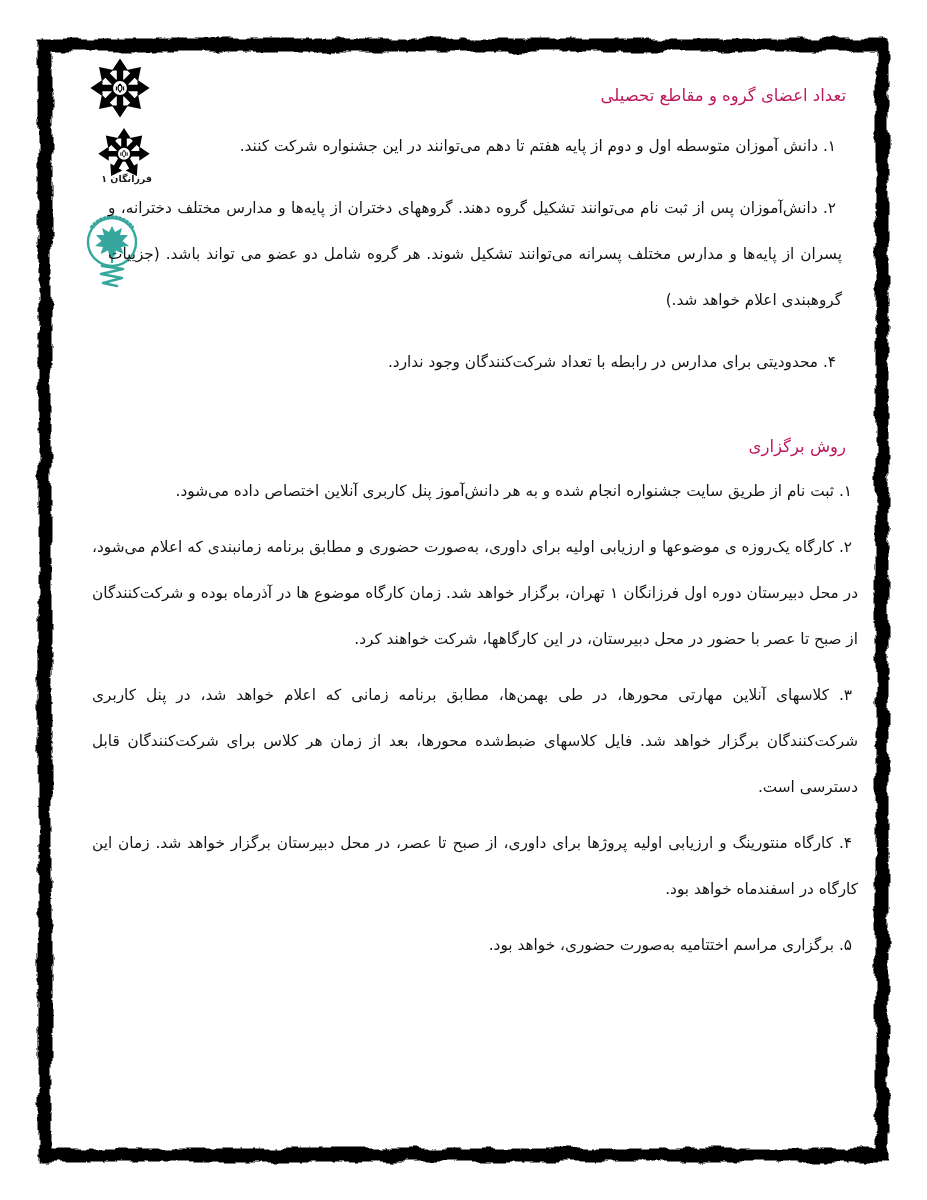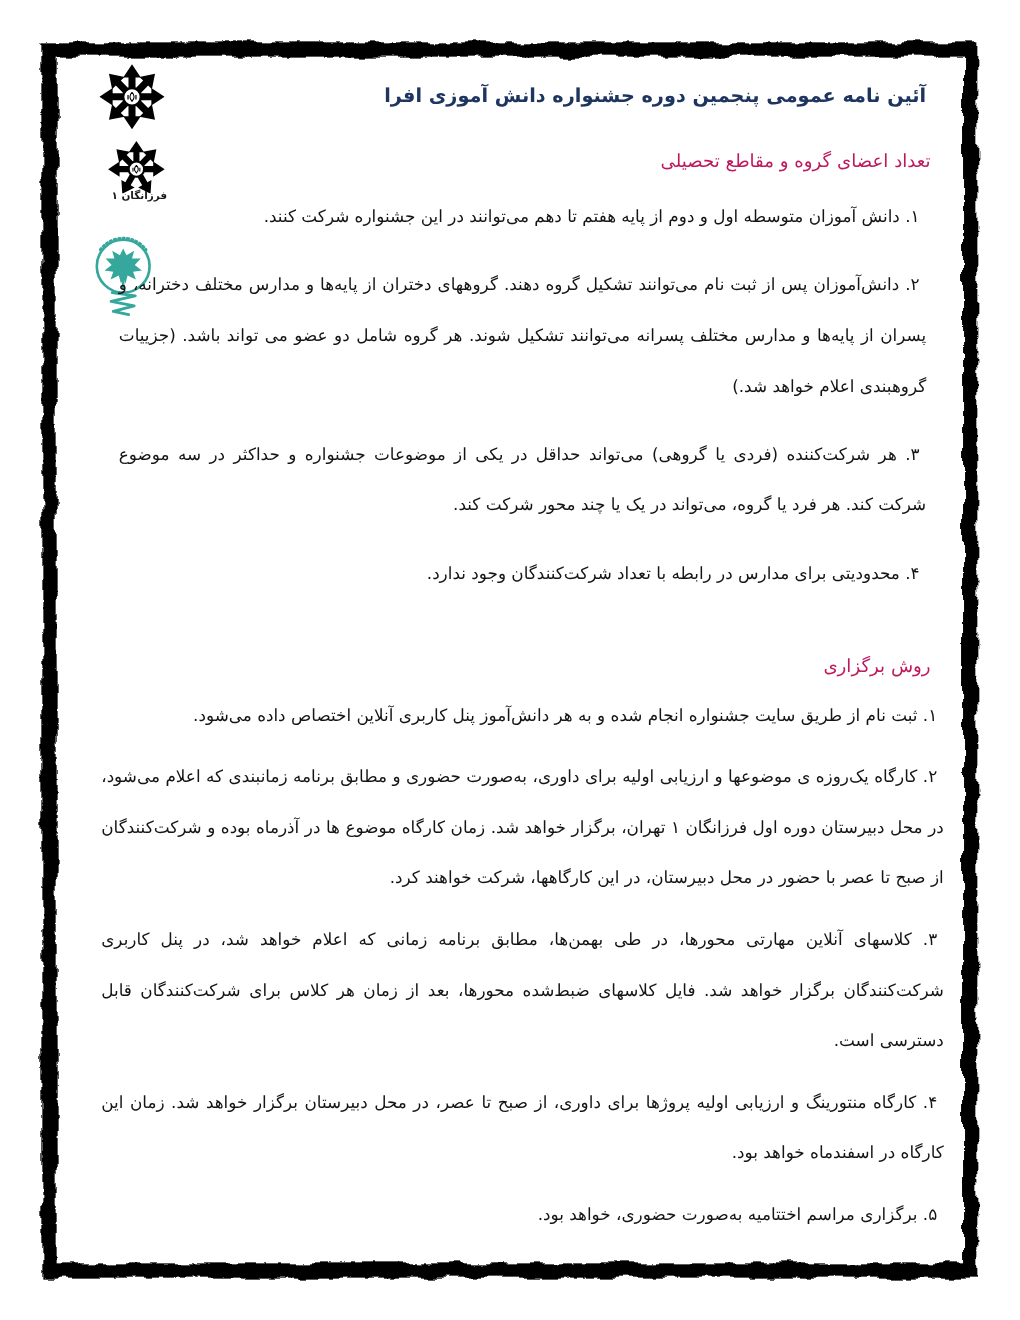--- a/index.html
+++ b/index.html
@@ -95,27 +95,25 @@
 
         <path d="M40 26 L43 32 L50 28 L48 35 L56 35 L50.5 41 L57 46 L49 47 L51.5 54 L44 50.5 L42 58 L40 52.5 L38 58 L36 50.5 L28.5 54 L31 47 L23 46 L29.5 41 L24 35 L32 35 L30 28 L37 32 Z" fill="#35a79c"></path>
         <path d="M40 52 L40 63" stroke="#35a79c" stroke-width="2.2"></path>
 
         <path d="M30 66 L51 69 L29 74 L50 78 L31 83 L45 86" fill="none" stroke="#35a79c" stroke-width="2.6" stroke-linecap="round" stroke-linejoin="round"></path>
       </svg>
     </div>
   </div>
 
   <div class="content">
-    <h1 class="doc-title">آئین نامه عمومی پنجمین دوره جشنواره دانش آموزی افرا</h1>
 
     <h2 class="section-heading">تعداد اعضای گروه و مقاطع تحصیلی</h2>
     <div class="sec1">
       <p class="item">۱.  دانش آموزان متوسطه اول و دوم از پایه هفتم تا دهم می‌توانند در این جشنواره شرکت کنند.</p>
       <p class="item">۲. دانش‌آموزان پس از ثبت نام می‌توانند تشکیل گروه دهند. گروههای دختران از پایه‌ها و مدارس مختلف دخترانه، و پسران از پایه‌ها و مدارس مختلف پسرانه می‌توانند تشکیل شوند. هر گروه شامل دو عضو می تواند باشد. (جزییات گروهبندی اعلام خواهد شد.)</p>
-      <p class="item">۳. هر شرکت‌کننده (فردی یا گروهی) می‌تواند حداقل در یکی از موضوعات جشنواره و حداکثر در سه موضوع شرکت کند. هر فرد یا گروه، می‌تواند در یک یا چند محور شرکت کند.</p>
       <p class="item">۴.  محدودیتی برای مدارس در رابطه با تعداد شرکت‌کنندگان وجود ندارد.</p>
     </div>
 
     <h2 class="section-heading second">روش برگزاری</h2>
     <div class="sec2">
       <p class="item">۱.  ثبت نام از طریق سایت جشنواره انجام شده و به هر دانش‌آموز پنل کاربری آنلاین اختصاص داده می‌شود.</p>
       <p class="item">۲.  کارگاه یک‌روزه ی موضوعها و ارزیابی اولیه برای داوری، به‌صورت حضوری و مطابق برنامه زمانبندی که اعلام می‌شود، در محل دبیرستان دوره اول فرزانگان ۱ تهران، برگزار خواهد شد. زمان کارگاه موضوع ها در آذرماه بوده و شرکت‌کنندگان از صبح تا عصر با حضور در محل دبیرستان، در این کارگاهها، شرکت خواهند کرد.</p>
       <p class="item">۳.  کلاسهای آنلاین مهارتی محورها، در طی بهمن‌ها، مطابق برنامه زمانی که اعلام خواهد شد، در پنل کاربری شرکت‌کنندگان برگزار خواهد شد. فایل کلاسهای ضبط‌شده محورها، بعد از زمان هر کلاس برای شرکت‌کنندگان قابل دسترسی است.</p>
       <p class="item">۴. کارگاه منتورینگ و ارزیابی اولیه پروژها برای داوری، از صبح تا عصر، در محل دبیرستان برگزار خواهد شد. زمان این کارگاه در اسفندماه خواهد بود.</p>
       <p class="item">۵.  برگزاری مراسم اختتامیه به‌صورت حضوری، خواهد بود.</p>

